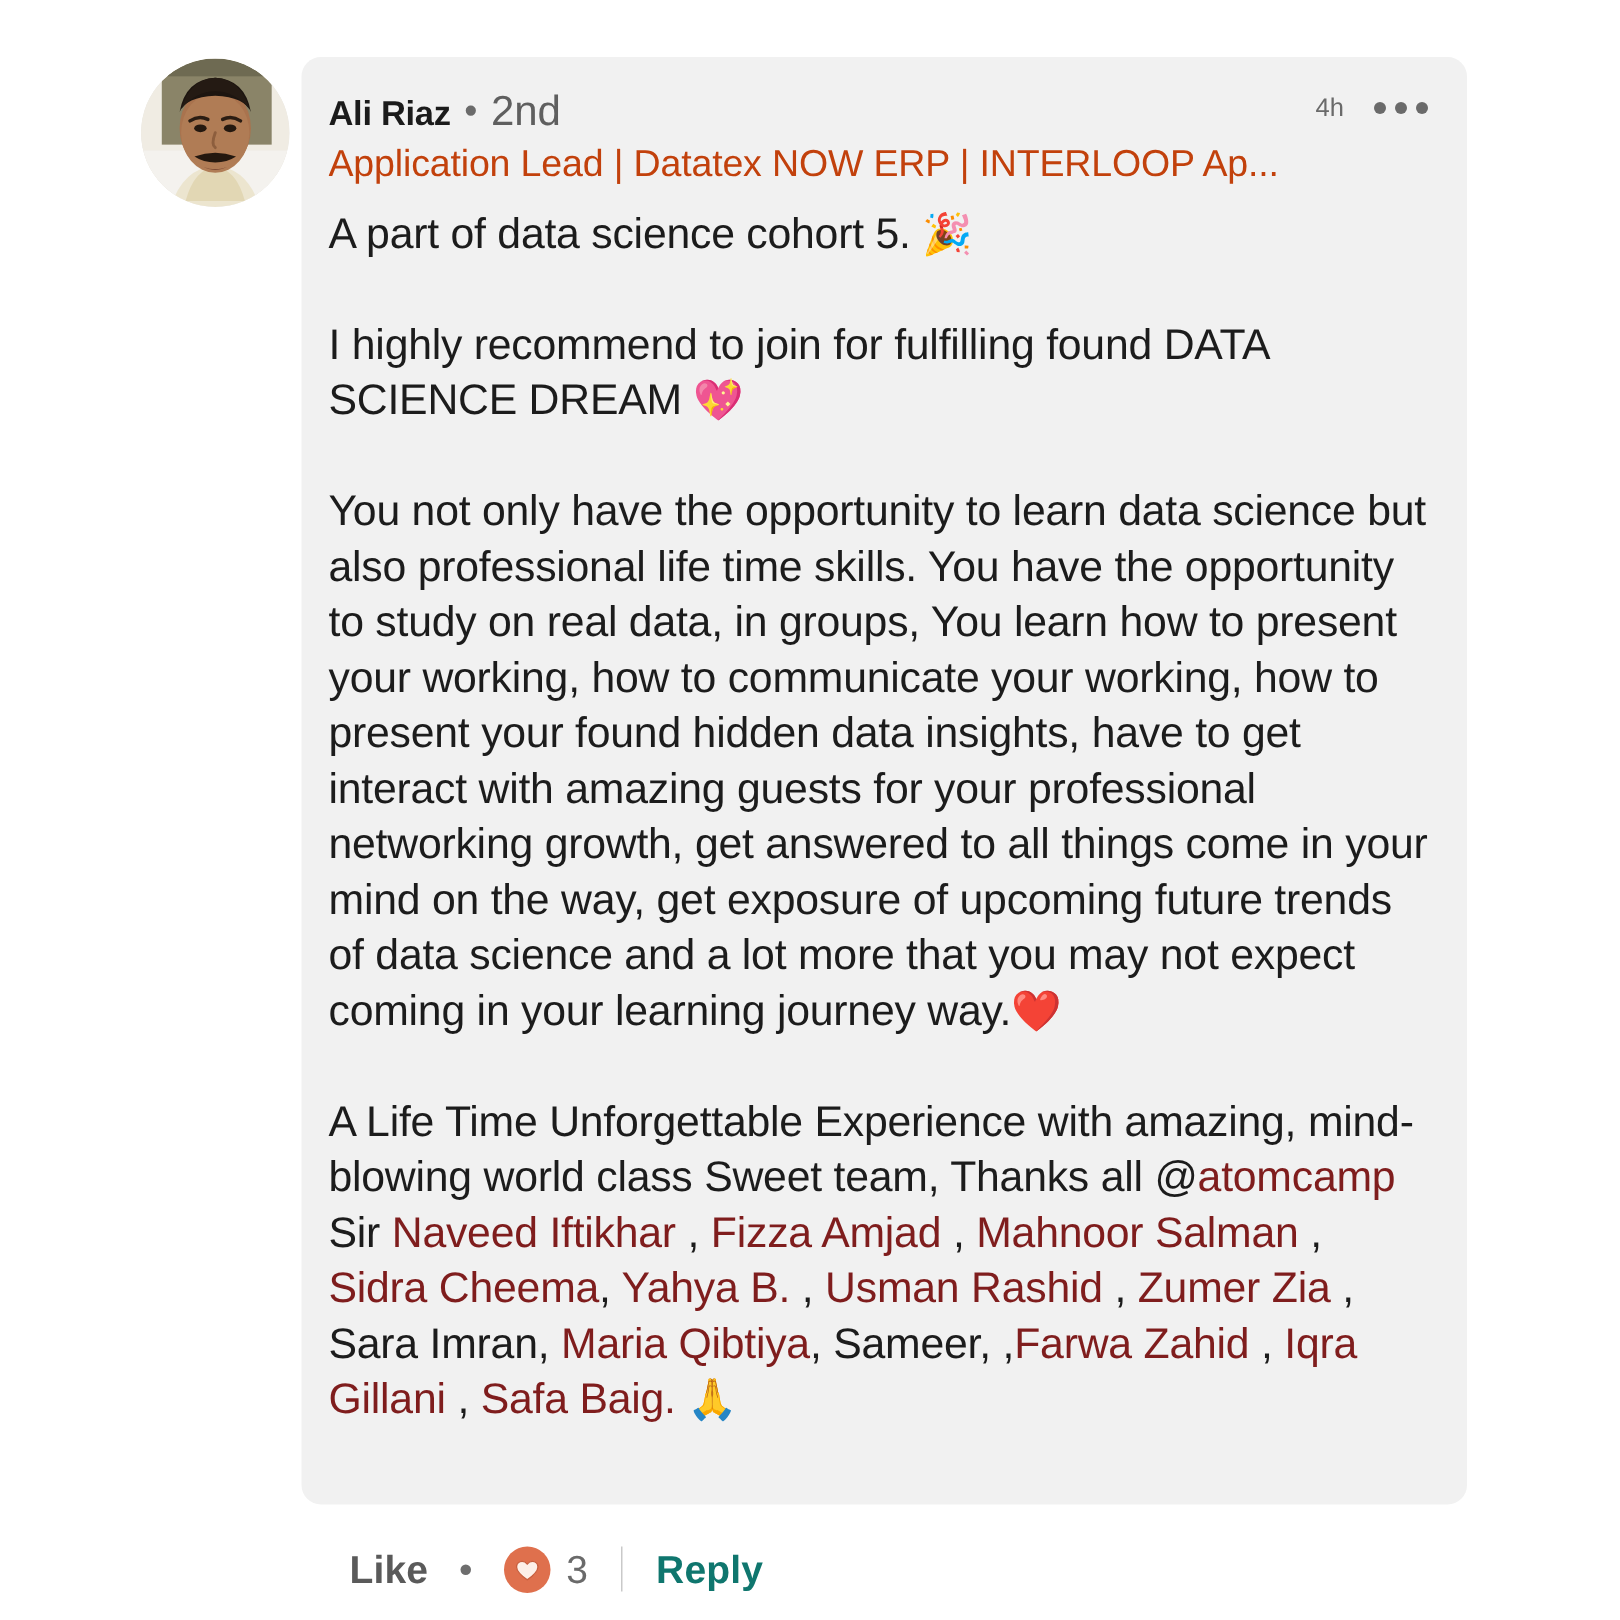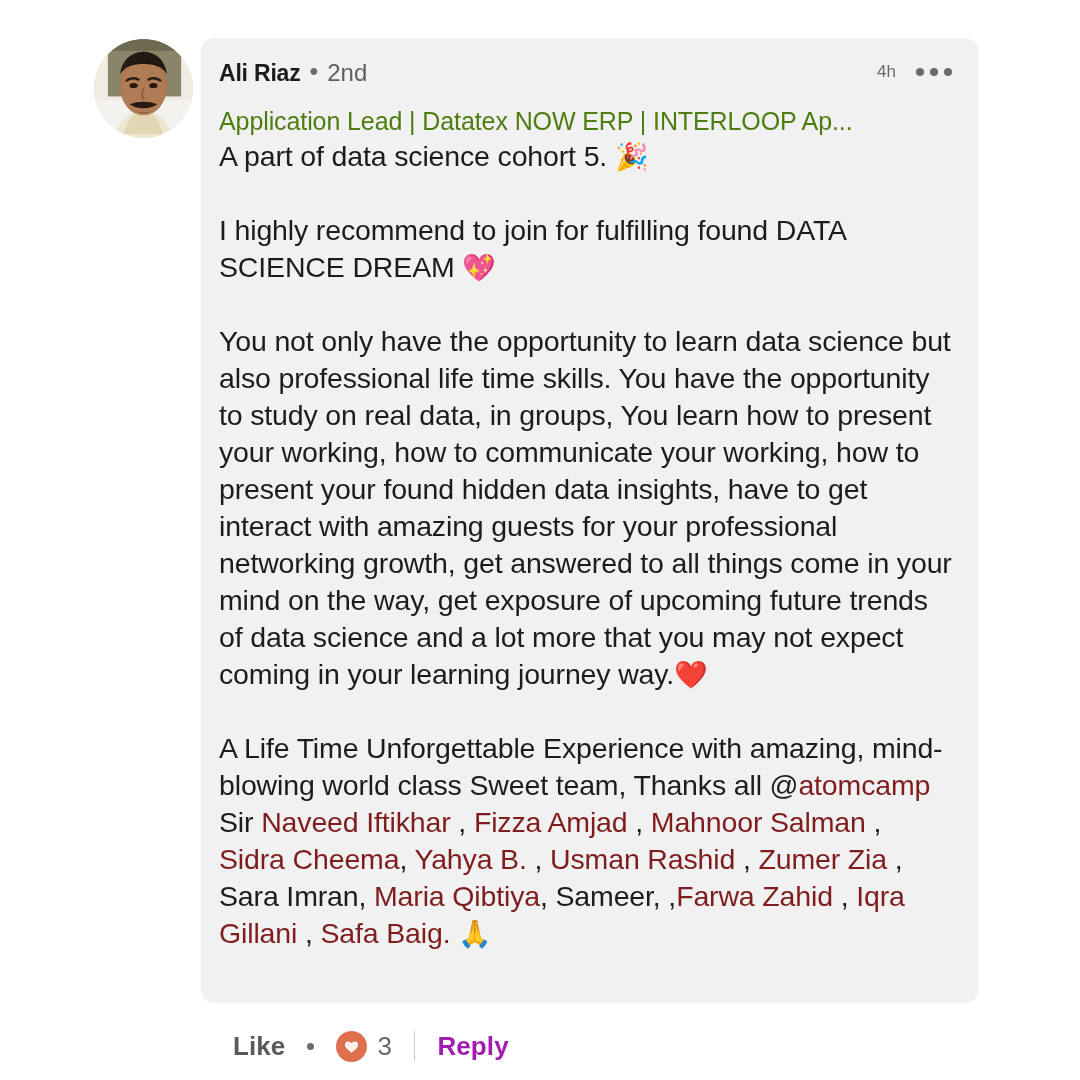--- a/index.html
+++ b/index.html
@@ -62,28 +62,28 @@
     color: #1b1b1b;
     letter-spacing: -0.2px;
   }
   .degree-sep {
     font-size: 25px;
     color: #6b6b6b;
     position: relative;
     top: -1px;
   }
   .degree {
-    font-size: 24px;
+    font-size: 28px;
     color: #5f5f5f;
     font-weight: 400;
   }
   .headline {
-    margin-top: 22px;
+    margin-top: 7px;
     font-size: 25px;
-    color: #4d7c0f;
+    color: #c2410c;
     font-weight: 400;
     white-space: nowrap;
     overflow: hidden;
     max-width: 700px;
     letter-spacing: -0.1px;
   }
 
   .meta-right {
     position: absolute;
     right: 0;
@@ -175,21 +175,21 @@
   }
   .action-divider {
     width: 1.5px;
     height: 30px;
     background: #c9c9c9;
     margin: 0 22px;
   }
   .action-reply {
     font-size: 26px;
     font-weight: 700;
-    color: #a21caf;
+    color: #0f766e;
     cursor: pointer;
     letter-spacing: 0.1px;
   }
 </style>
 </head>
 <body>
 
 <div class="page">
 
   <div class="avatar">

